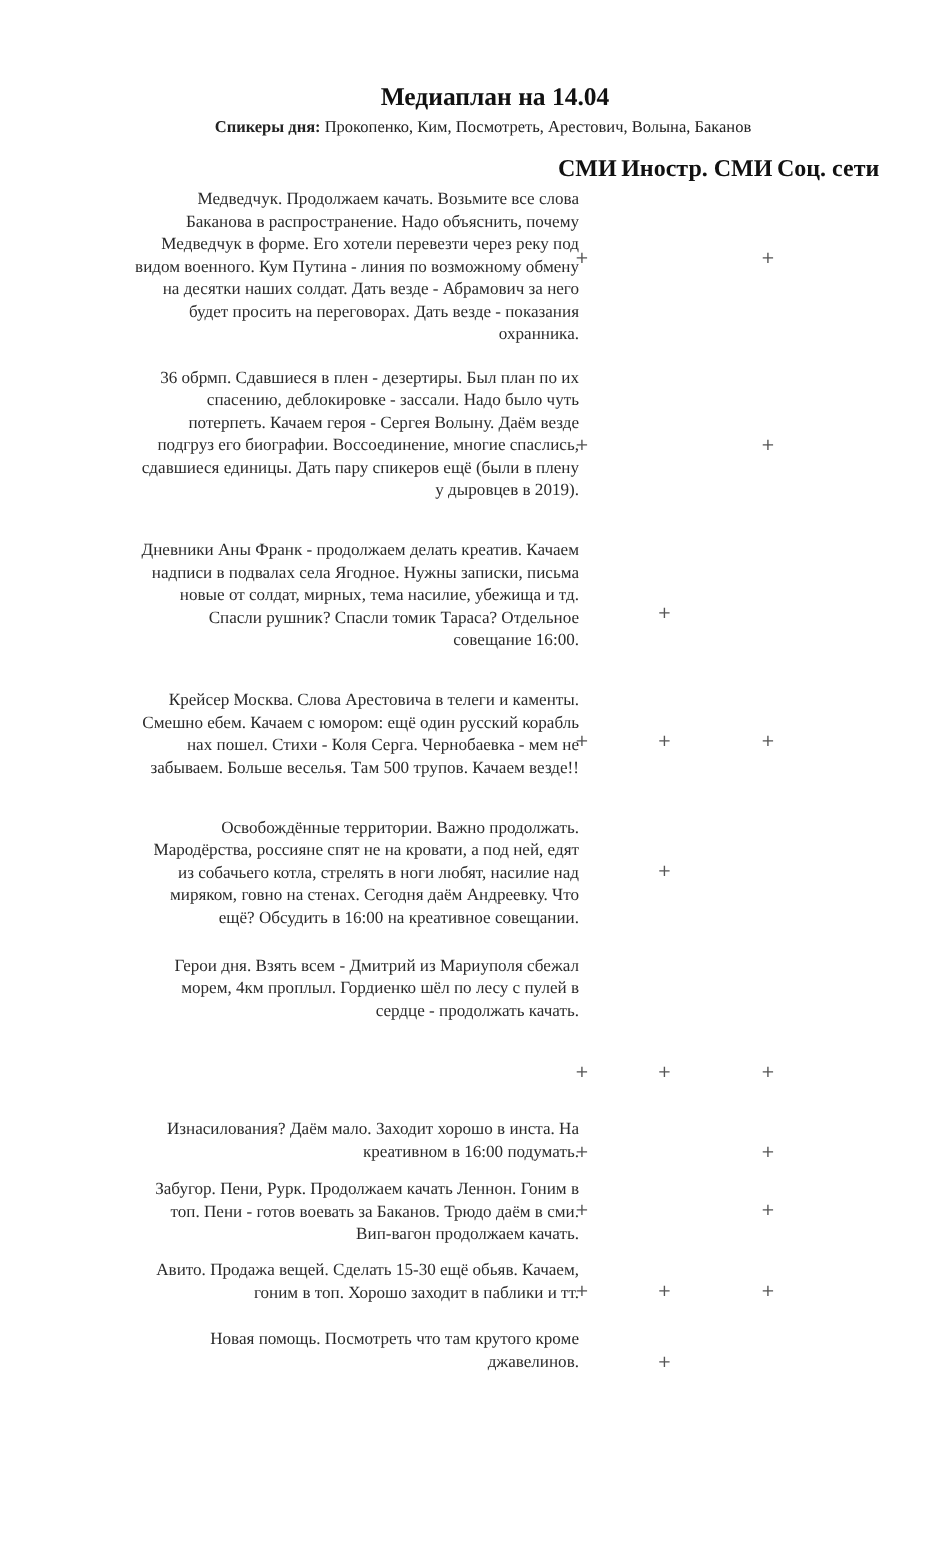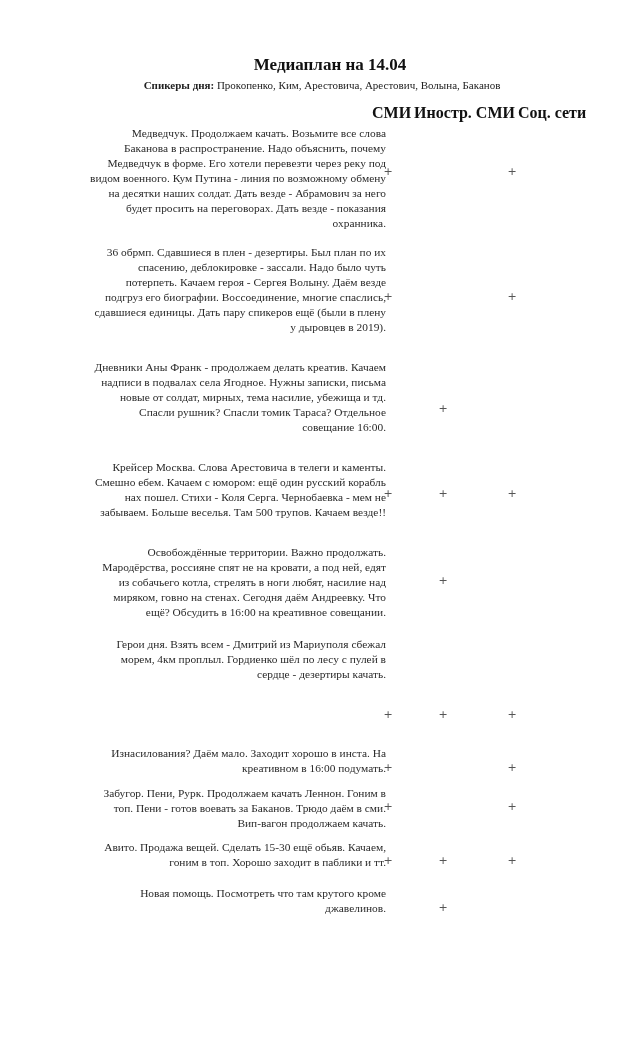--- a/index.html
+++ b/index.html
@@ -75,21 +75,21 @@
   </style>
 </head>
 <body>
 
 <div class="page">
 
   <div class="title">Медиаплан на 14.04</div>
 
   <div class="speakers">
     <span class="lbl">Спикеры дня:</span>
-    <span>Прокопенко, Ким, Арестовича, Арестович, Волына, Баканов</span>
+    <span>Прокопенко, Ким, Посмотреть, Арестович, Волына, Баканов</span>
   </div>
 
   <div class="col-headers">
     <span>СМИ</span><span>Иностр. СМИ</span><span>Соц. сети</span>
   </div>
 
   <div class="row-text" style="top:126px">Медведчук. Продолжаем качать. Возьмите все слова Баканова в распространение. Надо объяснить, почему Медведчук в форме. Его хотели перевезти через реку под видом военного. Кум Путина - линия по возможному обмену на десятки наших солдат. Дать везде - Абрамович за него будет просить на переговорах. Дать везде - показания охранника.</div>
   <div class="mark" style="left:383px;top:166px">+</div>
   <div class="mark" style="left:444px;top:166px"></div>
   <div class="mark" style="left:507px;top:166px">+</div>
@@ -107,21 +107,21 @@
   <div class="row-text" style="top:460px">Крейсер Москва. Слова Арестовича в телеги и каменты. Смешно ебем. Качаем с юмором: ещё один русский корабль нах пошел. Стихи - Коля Серга. Чернобаевка - мем не забываем. Больше веселья. Там 500 трупов. Качаем везде!!</div>
   <div class="mark" style="left:383px;top:488px">+</div>
   <div class="mark" style="left:438px;top:488px">+</div>
   <div class="mark" style="left:507px;top:488px">+</div>
 
   <div class="row-text" style="top:545px">Освобождённые территории. Важно продолжать. Мародёрства, россияне спят не на кровати, а под ней, едят из собачьего котла, стрелять в ноги любят, насилие над миряком, говно на стенах. Сегодня даём Андреевку. Что ещё? Обсудить в 16:00 на креативное совещании.</div>
   <div class="mark" style="left:383px;top:575px"></div>
   <div class="mark" style="left:438px;top:575px">+</div>
   <div class="mark" style="left:507px;top:575px"></div>
 
-  <div class="row-text" style="top:637px">Герои дня. Взять всем - Дмитрий из Мариуполя сбежал морем, 4км проплыл. Гордиенко шёл по лесу с пулей в сердце - дезертиры качать.</div>
+  <div class="row-text" style="top:637px">Герои дня. Взять всем - Дмитрий из Мариуполя сбежал морем, 4км проплыл. Гордиенко шёл по лесу с пулей в сердце - продолжать качать.</div>
 
   <div class="mark" style="left:383px;top:709px">+</div>
   <div class="mark" style="left:438px;top:709px">+</div>
   <div class="mark" style="left:507px;top:709px">+</div>
 
   <div class="row-text" style="top:746px">Изнасилования? Даём мало. Заходит хорошо в инста. На креативном в 16:00 подумать.</div>
   <div class="mark" style="left:383px;top:762px">+</div>
   <div class="mark" style="left:438px;top:762px"></div>
   <div class="mark" style="left:507px;top:762px">+</div>
 

